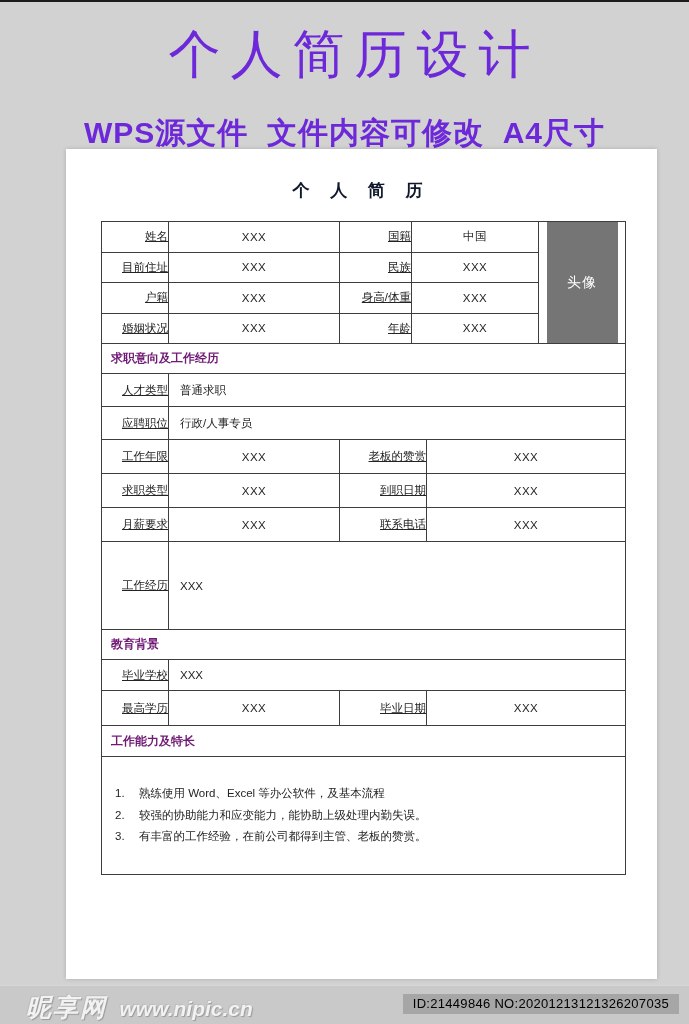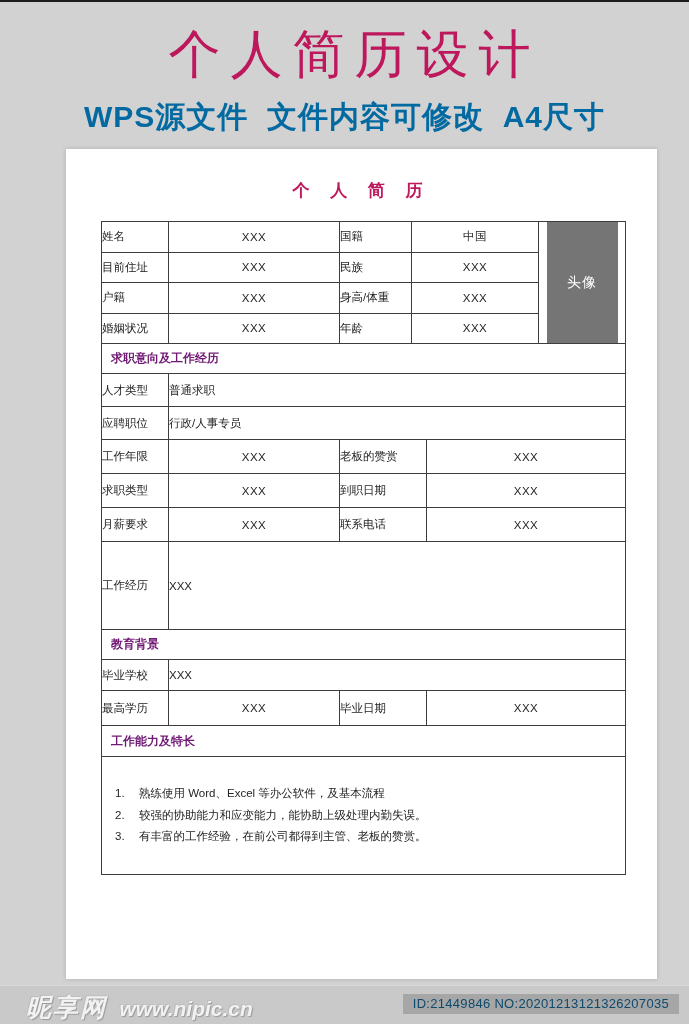--- a/index.html
+++ b/index.html
@@ -13,47 +13,47 @@
   }
   .top-line {
     position: absolute; top: 0; left: 0;
     width: 100%; height: 2px; background: #1c1c1c;
   }
   .banner { position: absolute; top: 0; left: 0; width: 100%; text-align: center; }
   .banner-title {
     margin-top: 26px;
     font-size: 52px;
     font-weight: 500;
-    color: #be185d;
+    color: #6d28d9;
     letter-spacing: 10px;
     line-height: 1.1;
     margin-left: 20px;
   }
   .banner-subtitle {
-    margin-top: 14px;
+    margin-top: 30px;
     font-size: 30px;
     font-weight: bold;
-    color: #0369a1;
+    color: #6d28d9;
     letter-spacing: 1px;
     white-space: pre;
   }
   .paper {
     position: absolute;
     left: 66px; top: 149px;
     width: 591px; height: 830px;
     background: #ffffff;
     box-shadow: 0 0 4px rgba(0,0,0,0.18);
   }
   .paper-title {
     position: absolute;
     top: 30px; left: 0; width: 100%;
     text-align: center;
     font-size: 17px;
     font-weight: bold;
-    color: #be185d;
+    color: #0f172a;
     letter-spacing: 8px;
   }
   .tables {
     position: absolute;
     left: 35px; top: 72px;
     width: 524px;
   }
   table {
     border-collapse: collapse;
     table-layout: fixed;
@@ -61,23 +61,23 @@
   }
   table + table { margin-top: -1px; }
   td {
     border: 1px solid #3d3d3d;
     font-size: 11.5px;
     color: #242424;
     vertical-align: middle;
     overflow: hidden;
     white-space: nowrap;
   }
-  td.lbl { text-align: left; }
+  td.lbl { text-align: right; text-decoration: underline; }
   td.val { text-align: center; letter-spacing: 0.5px; }
-  td.val-left { text-align: left; }
+  td.val-left { text-align: left; padding-left: 11px; }
   td.sec-header { font-weight: bold; font-size: 12px; padding-left: 9px; color: #701a75; }
   tr.r30 { height: 30px; }
   tr.r31 { height: 31px; }
   tr.r33 { height: 33px; }
   tr.r34 { height: 34px; }
   tr.r35 { height: 35px; }
   tr.r88 { height: 88px; }
   td.photo-cell { vertical-align: middle; }
   .photo-box {
     width: 71px; height: 121px;
@@ -109,21 +109,21 @@
     color: #f2f2f2;
     text-shadow: 1px 1px 1px #9a9a9a, -1px -1px 0 #bdbdbd;
     white-space: nowrap;
   }
   .watermark .site-name { font-size: 25px; letter-spacing: 2px; }
   .watermark .site-url { font-size: 21px; margin-left: 8px; margin-top: 16px; }
   .id-badge {
     position: absolute;
     right: 10px; top: 8px;
     background: #a6a6a6;
-    color: #0c4a6e;
+    color: #000000;
     font-size: 13px;
     padding: 2px 10px 3px 10px;
     letter-spacing: 0.3px;
   }
 </style>
 </head>
 <body>
 
 <div class="top-line"></div>
 

